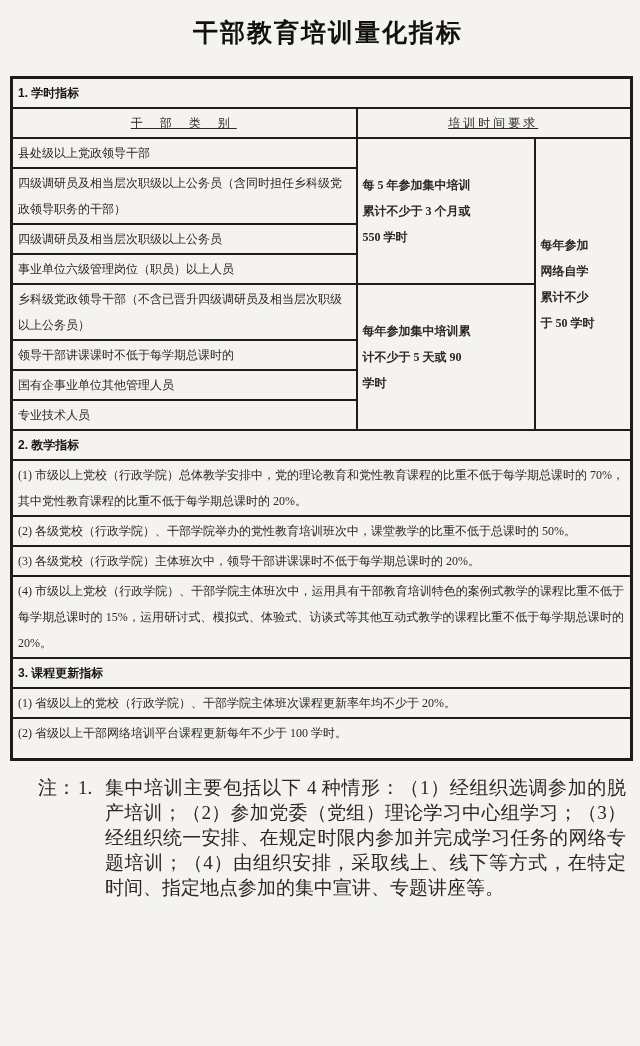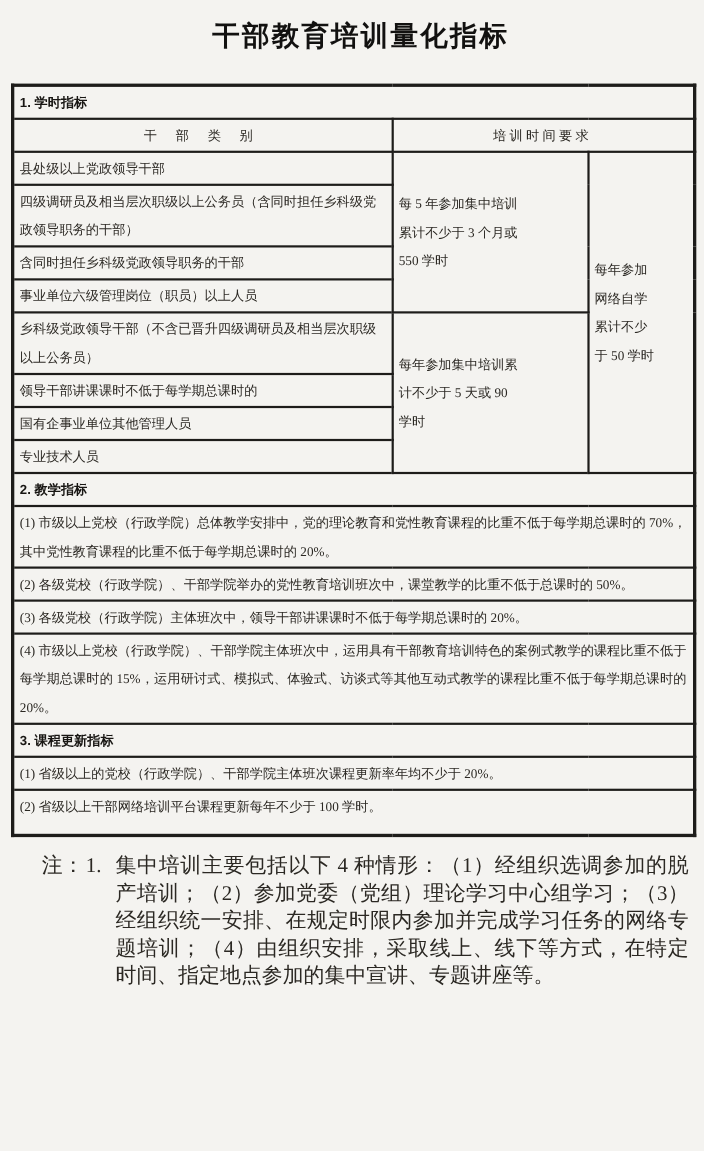--- a/index.html
+++ b/index.html
@@ -41,27 +41,29 @@
   td.section-heading-cell {
     font-family: "Liberation Sans", "DejaVu Sans", sans-serif;
     font-weight: bold;
     font-size: 20px;
     color: #181613;
     padding: 3px 6px 3px 6px;
   }
   td.col-header {
     text-align: center;
     padding: 0 4px;
+    text-decoration: underline;
   }
   td.cat-header { letter-spacing: 7px; }
   td.req-header { letter-spacing: 3px; margin-left: 20px; }
   td.req-cell {
     white-space: pre-line;
     padding-left: 8px;
     vertical-align: middle;
+    font-weight: bold;
   }
   td.item-cell {
     padding: 3px 8px 8px 5px;
     text-align: justify;
   }
   td.item-cell.short { padding-bottom: 12px; }
   .notes {
     display: flex;
     margin: 14px 14px 0 38px;
     font-size: 19px;
@@ -108,21 +110,21 @@
 550 学时</td>
       <td rowspan="8" class="req-cell">每年参加
 网络自学
 累计不少
 于 50 学时</td>
     </tr>
     <tr style="height:51px">
       <td>四级调研员及相当层次职级以上公务员（含同时担任乡科级党政领导职务的干部）</td>
     </tr>
     <tr style="height:27px">
-      <td>含同时担任乡科级党政领导职务的干部</td>
+      <td>四级调研员及相当层次职级以上公务员</td>
     </tr>
     <tr style="height:27px">
       <td>事业单位六级管理岗位（职员）以上人员</td>
     </tr>
     <tr style="height:52px">
       <td>乡科级党政领导干部（不含已晋升四级调研员及相当层次职级以上公务员）</td>
       <td rowspan="4" class="req-cell">每年参加集中培训累
 计不少于 5 天或 90
 学时</td>
     </tr>

